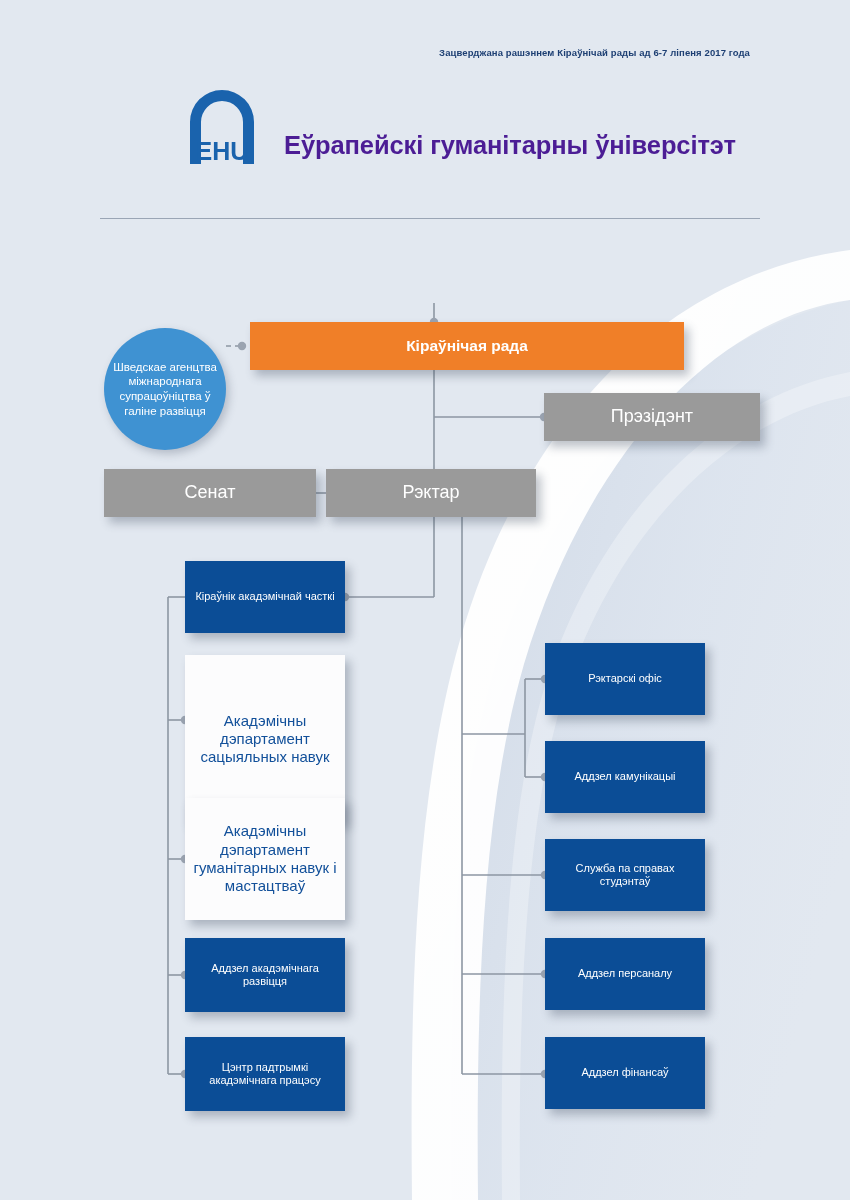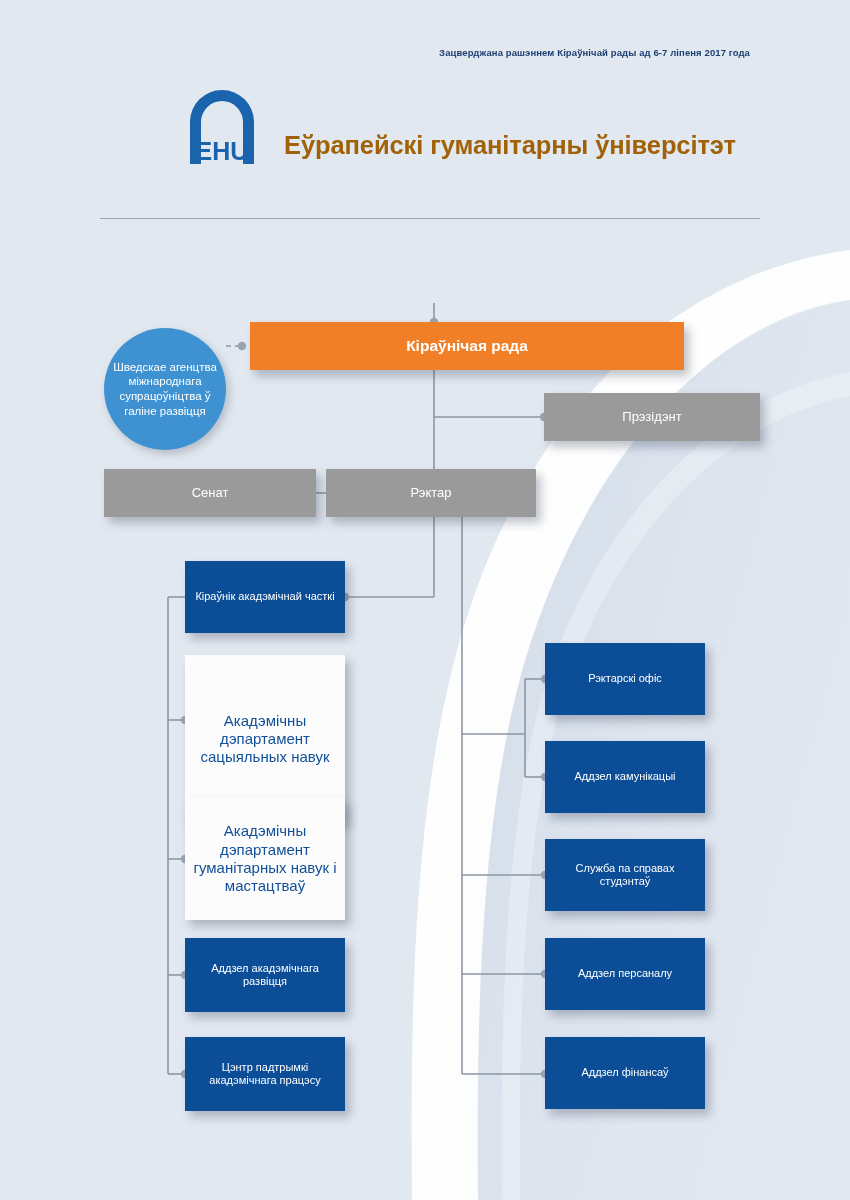--- a/index.html
+++ b/index.html
@@ -49,21 +49,21 @@
     left: 182px; top: 88px;
     z-index: 5;
     display: flex;
     align-items: flex-end;
   }
   #logo-mark { width: 80px; height: 78px; display: block; }
   #brand-title {
     margin-left: 22px;
     font-size: 25.5px;
     font-weight: bold;
-    color: #a16207;
+    color: #4c1d95;
     white-space: nowrap;
     line-height: 1;
     padding-bottom: 8px;
     letter-spacing: -0.1px;
   }
 
   #divider {
     position: absolute;
     left: 100px; top: 218px;
     width: 660px; height: 1px;
@@ -95,21 +95,21 @@
   .node-label { display: block; padding: 0 6px; }
 
   .node.orange {
     background: #f07f28;
     color: #ffffff;
     font-size: 15.5px;
   }
   .node.gray {
     background: #9a9a9a;
     color: #ffffff;
-    font-size: 13px;
+    font-size: 18px;
   }
   .node.blue {
     background: #0b4d96;
     color: #ffffff;
     font-size: 11px;
   }
   .node.white {
     background: #fcfcfd;
     color: #12509a;
     font-size: 15px;

